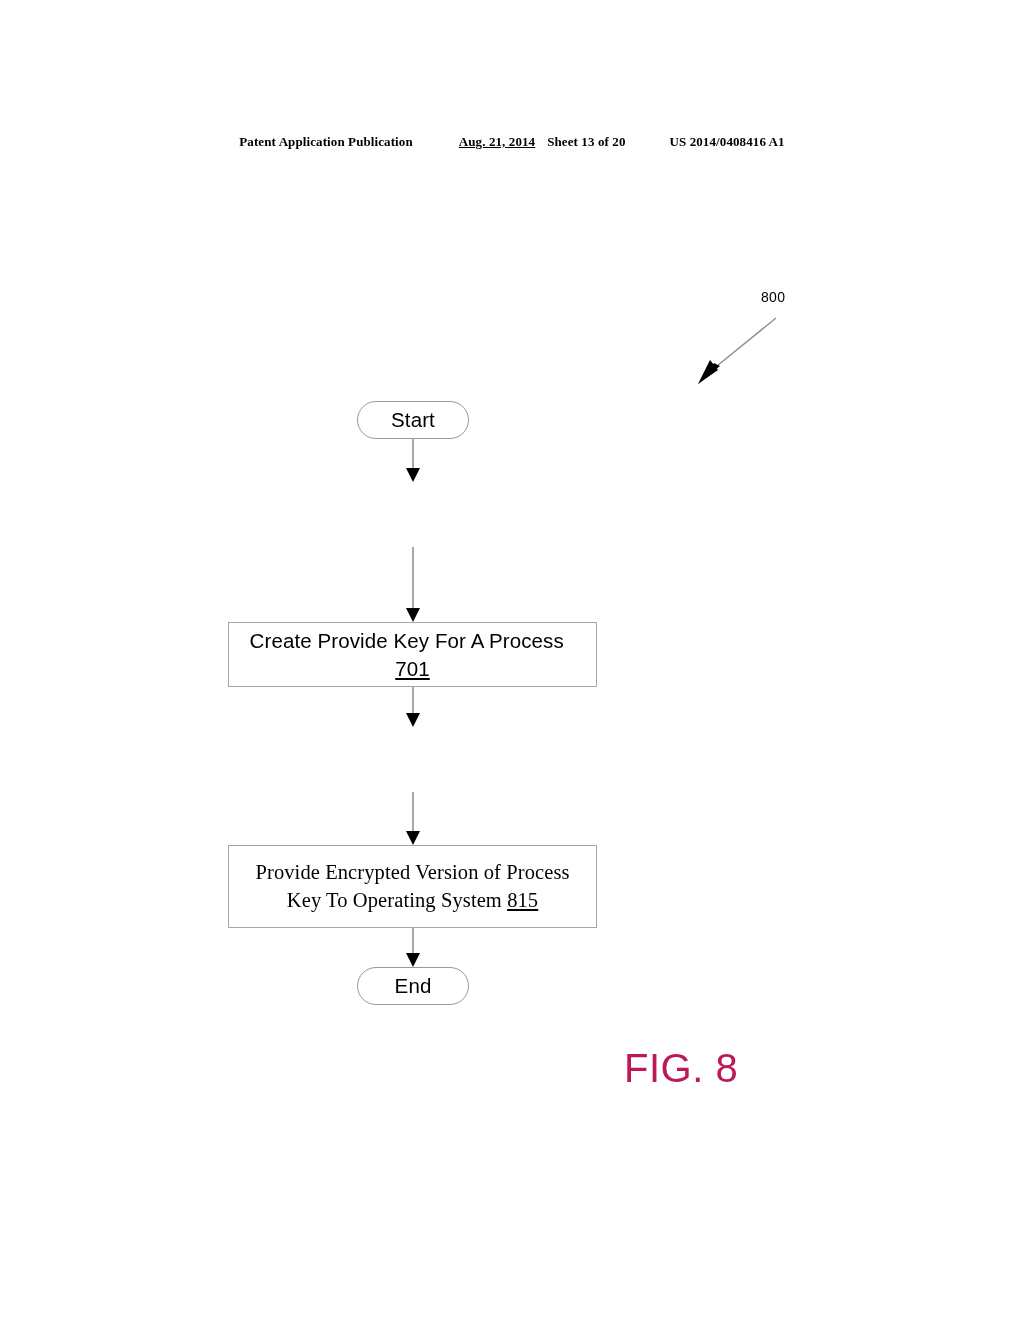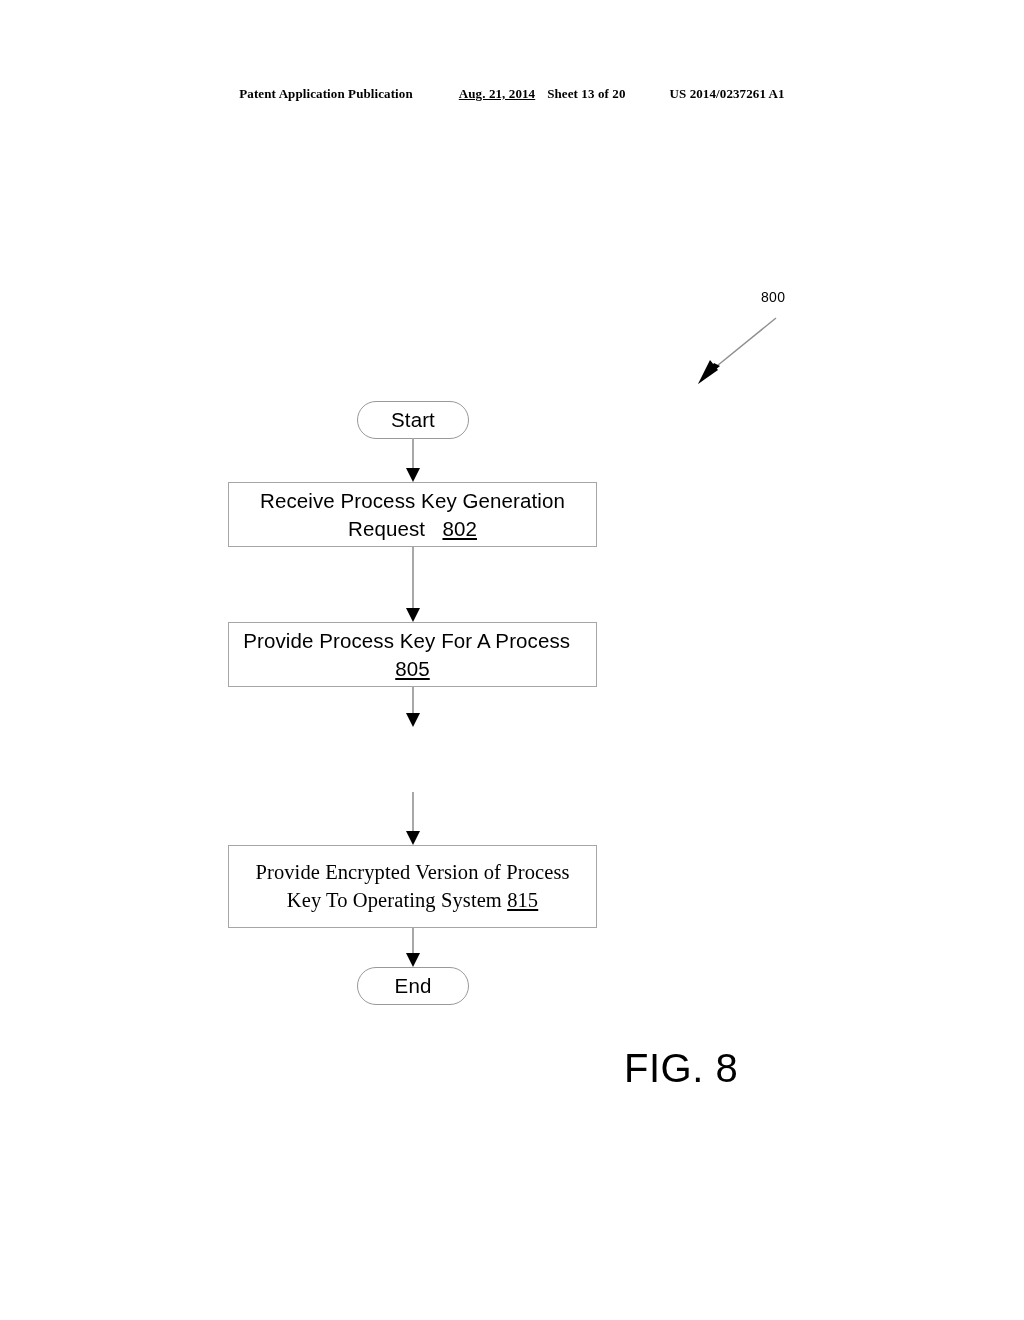--- a/index.html
+++ b/index.html
@@ -26,21 +26,21 @@
     justify-content: center;
     align-items: baseline;
     font-family: "Liberation Serif", serif;
     font-weight: bold;
     font-size: 13px;
     letter-spacing: 0.1px;
     white-space: nowrap;
   }
   .hdr-pub       { margin-right: 46px; }
   .hdr-date      { margin-right: 12px; text-decoration: underline; }
-  .hdr-sheet     { margin-right: 44px; }
+  .hdr-sheet     { margin-right: 44px; margin-top: 48px; }
   .hdr-patentno  { }
 
   
   .ref-label {
     position: absolute;
     left: 761px;
     top: 289px;
     font-size: 14px;
     font-family: "Liberation Sans", sans-serif;
     color: #000;
@@ -142,67 +142,61 @@
   #conn-5 .stem { height: 25px; }
 
   
   .fig-caption {
     position: absolute;
     left: 624px;
     top: 1046px;
     font-family: "Liberation Sans", sans-serif;
     font-size: 40px;
     letter-spacing: 0.5px;
-    color: #000000;
+    color: #be185d;
   }
 </style>
 </head>
 <body>
 
 <div class="page-header">
   <span class="hdr-pub">Patent Application Publication</span>
   <span class="hdr-date">Aug. 21, 2014</span>
   <span class="hdr-sheet">Sheet 13 of 20</span>
-  <span class="hdr-patentno">US 2014/0237261 A1</span>
+  <span class="hdr-patentno">US 2014/0408416 A1</span>
 </div>
 
 <div class="ref-label">800</div>
 <svg class="ref-arrow" viewBox="0 0 92 76">
   <line x1="88" y1="4" x2="24" y2="56" stroke="#8f8f8f" stroke-width="1.4"></line>
   <polygon points="10,70 32,52 26,49 20,58" fill="#000000"></polygon>
   <polygon points="10,70 30,56 22,46" fill="#000000"></polygon>
 </svg>
 
 <div class="flow">
 
   <div class="node terminal" id="node-start">
     <span>Start</span>
   </div>
 
   <div class="connector" id="conn-1">
     <div class="stem"></div>
     <div class="head"></div>
   </div>
 
-  <div class="node process" id="node-802">
-    <span>
-      <span>Receive Process Key Generation Request</span>
-      <span>&nbsp; </span><span class="ref-num">802</span>
-    </span>
-  </div>
 
   <div class="connector" id="conn-2">
     <div class="stem"></div>
     <div class="head"></div>
   </div>
 
   <div class="node process" id="node-805">
     <span>
-      <span>Provide Process Key For A Process</span>
-      <span>&nbsp; </span><span class="ref-num">805</span>
+      <span>Create Provide Key For A Process</span>
+      <span>&nbsp; </span><span class="ref-num">701</span>
     </span>
   </div>
 
   <div class="connector" id="conn-3">
     <div class="stem"></div>
     <div class="head"></div>
   </div>
 
 
   <div class="connector" id="conn-4">

